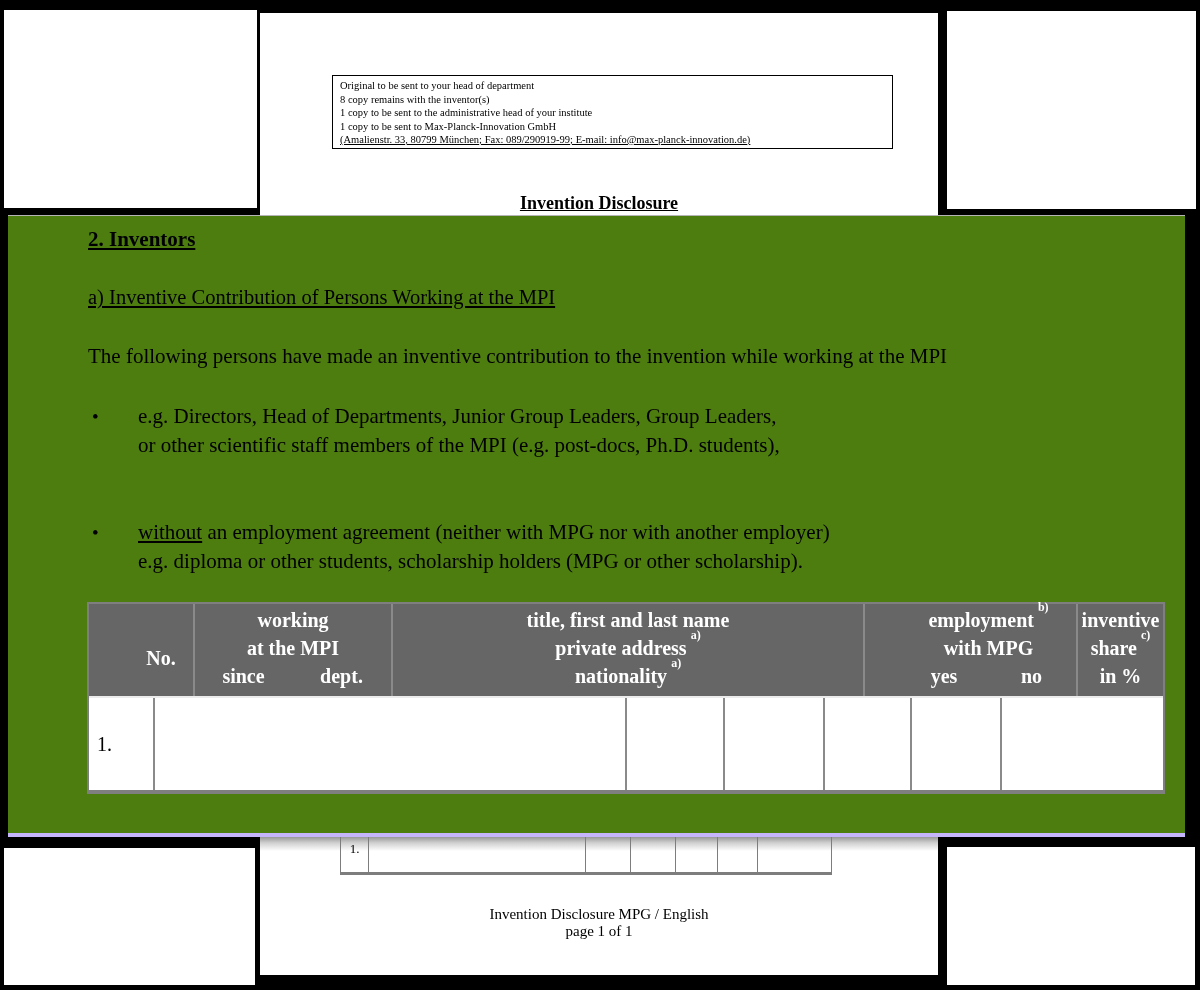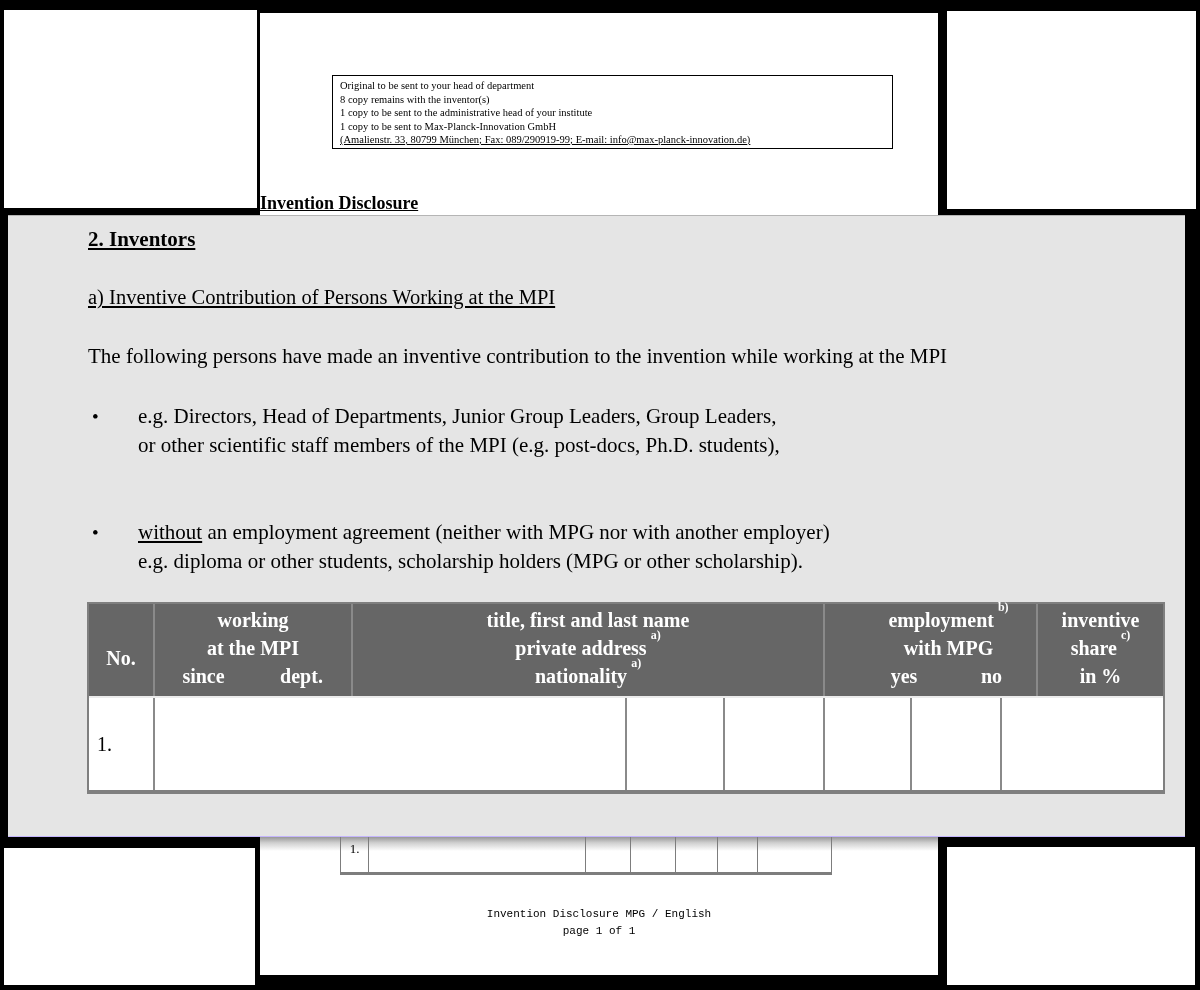--- a/index.html
+++ b/index.html
@@ -21,21 +21,21 @@
   .instr-box {
     left: 72px; top: 62px; width: 545px; height: 66px;
     border: 1px solid #000;
     padding: 3px 7px;
     font-size: 10.5px; line-height: 13.5px;
     background: #fff;
   }
   .instr-box .u-line { text-decoration: underline; }
   .doc-title {
     left: 0; top: 180px; width: 100%;
-    text-align: left;
+    text-align: center;
     font-size: 18px; font-weight: bold;
     text-decoration: underline;
   }
   .page-shadow {
     left: 0; top: 823px; width: 100%; height: 15px;
     background: linear-gradient(180deg, #8f8f8f 0%, #cfcfcf 45%, #ffffff 100%);
   }
   .small-table {
     left: 80px; top: 822px; width: 492px; height: 40px;
     display: flex;
@@ -48,36 +48,36 @@
   .sc-no    { width: 28px; font-size: 13px; text-align: center; padding-top: 5px; }
   .sc-name  { width: 217px; }
   .sc-since { width: 45px; }
   .sc-dept  { width: 45px; }
   .sc-yes   { width: 42px; }
   .sc-nocol { width: 40px; }
   .sc-share { flex: 1; }
   .page-footer {
     left: 0; top: 893px; width: 100%;
     text-align: center;
-    font-size: 11px; line-height: 17px; font-family: Liberation Mono, monospace;
+    font-size: 15px; line-height: 17px;
   }
 
   
   .corner { background: #fff; z-index: 2; }
   .corner.tl { left: 4px;   top: 10px;  width: 253px; height: 198px; }
   .corner.tr { left: 947px; top: 11px;  width: 249px; height: 198px; }
   .corner.bl { left: 4px;   top: 848px; width: 251px; height: 137px; }
   .corner.br { left: 947px; top: 847px; width: 248px; height: 138px; }
 
   
   .magnified {
     left: 8px; top: 215px; width: 1177px; height: 622px;
-    background: #e5e5e5; z-index: 5;
+    background: #4d7c0f; z-index: 5;
     border-top: 1px solid #b5b5b5;
-    border-bottom: 1px solid #c4b5fd;
+    border-bottom: 4px solid #c4b5fd;
     box-sizing: border-box;
     font-size: 21px;
   }
   .mag-h1 {
     left: 80px; top: 11px;
     font-weight: bold; font-size: 21px;
   }
   .mag-h2 { left: 80px; top: 70px; font-size: 20.5px; }
   .u { text-decoration: underline; }
   .mag-intro { left: 80px; top: 128px; white-space: nowrap; }
@@ -104,21 +104,21 @@
     box-sizing: border-box;
   }
   .hcell {
     border-right: 2px solid #8a8a8a;
     box-sizing: border-box;
     text-align: center;
     line-height: 28px;
     padding-top: 2px;
   }
   .hcell:last-child { border-right: none; }
-  .hcell.h-no    { width: 66px; display: flex; align-items: center; justify-content: center; padding-top: 16px; }
+  .hcell.h-no    { width: 66px; display: flex; align-items: center; justify-content: center; padding-top: 16px; margin-left: 40px; }
   .hcell.h-name  { width: 472px; }
   .hcell.h-work  { width: 198px; }
   .hcell.h-emp   { width: 177px; margin-left: 36px; }
   .hcell.h-share { flex: 1; }
   .subrow { display: flex; }
   .subrow span { display: inline-block; text-align: center; }
   .h-work .subrow span:first-child { width: 98px; }
   .h-work .subrow span:last-child  { width: 100px; }
   .h-emp  .subrow span:first-child { width: 87px; }
   .h-emp  .subrow span:last-child  { width: 90px; }

